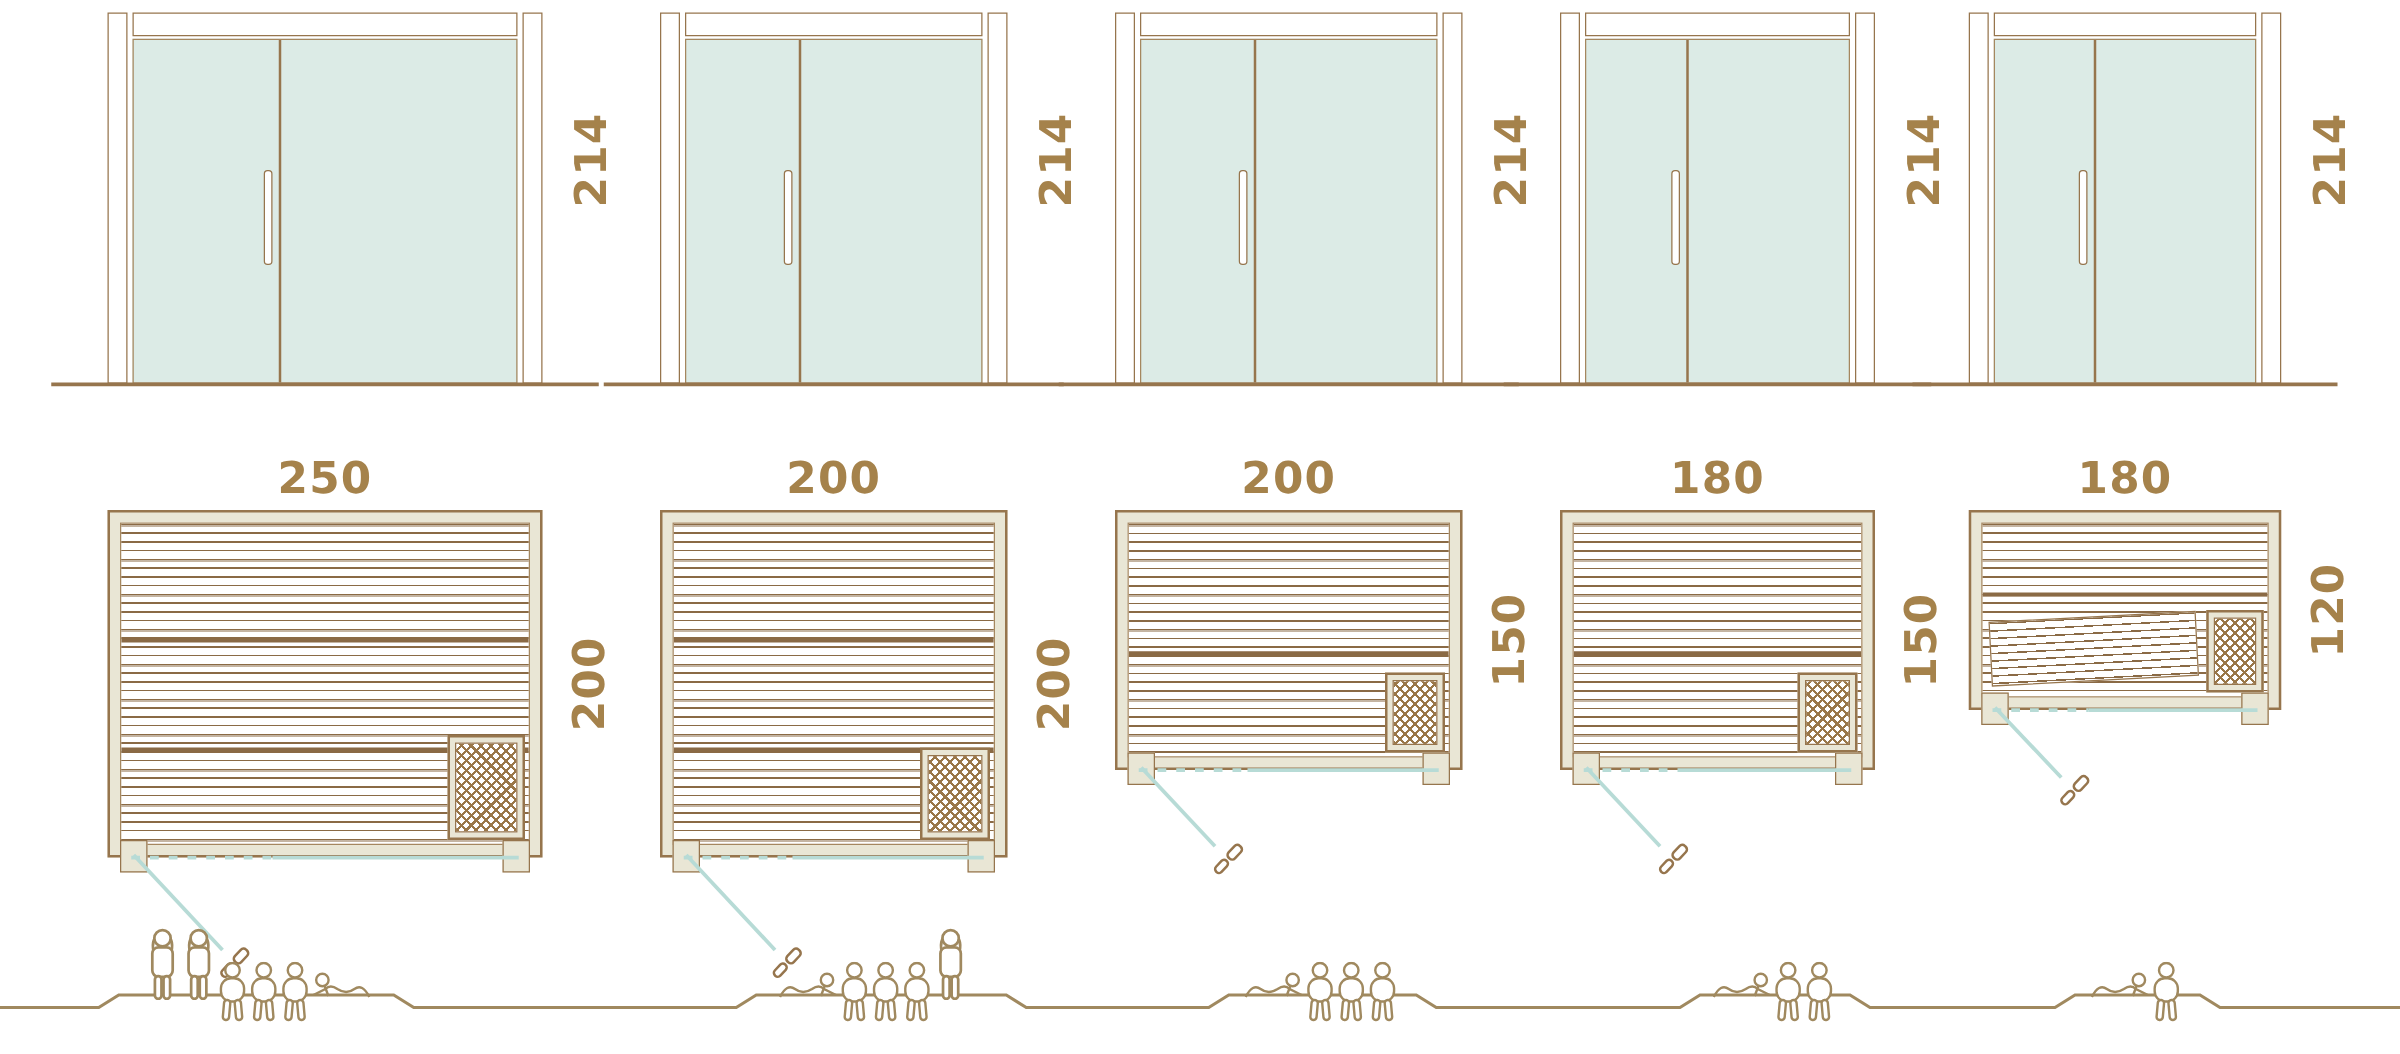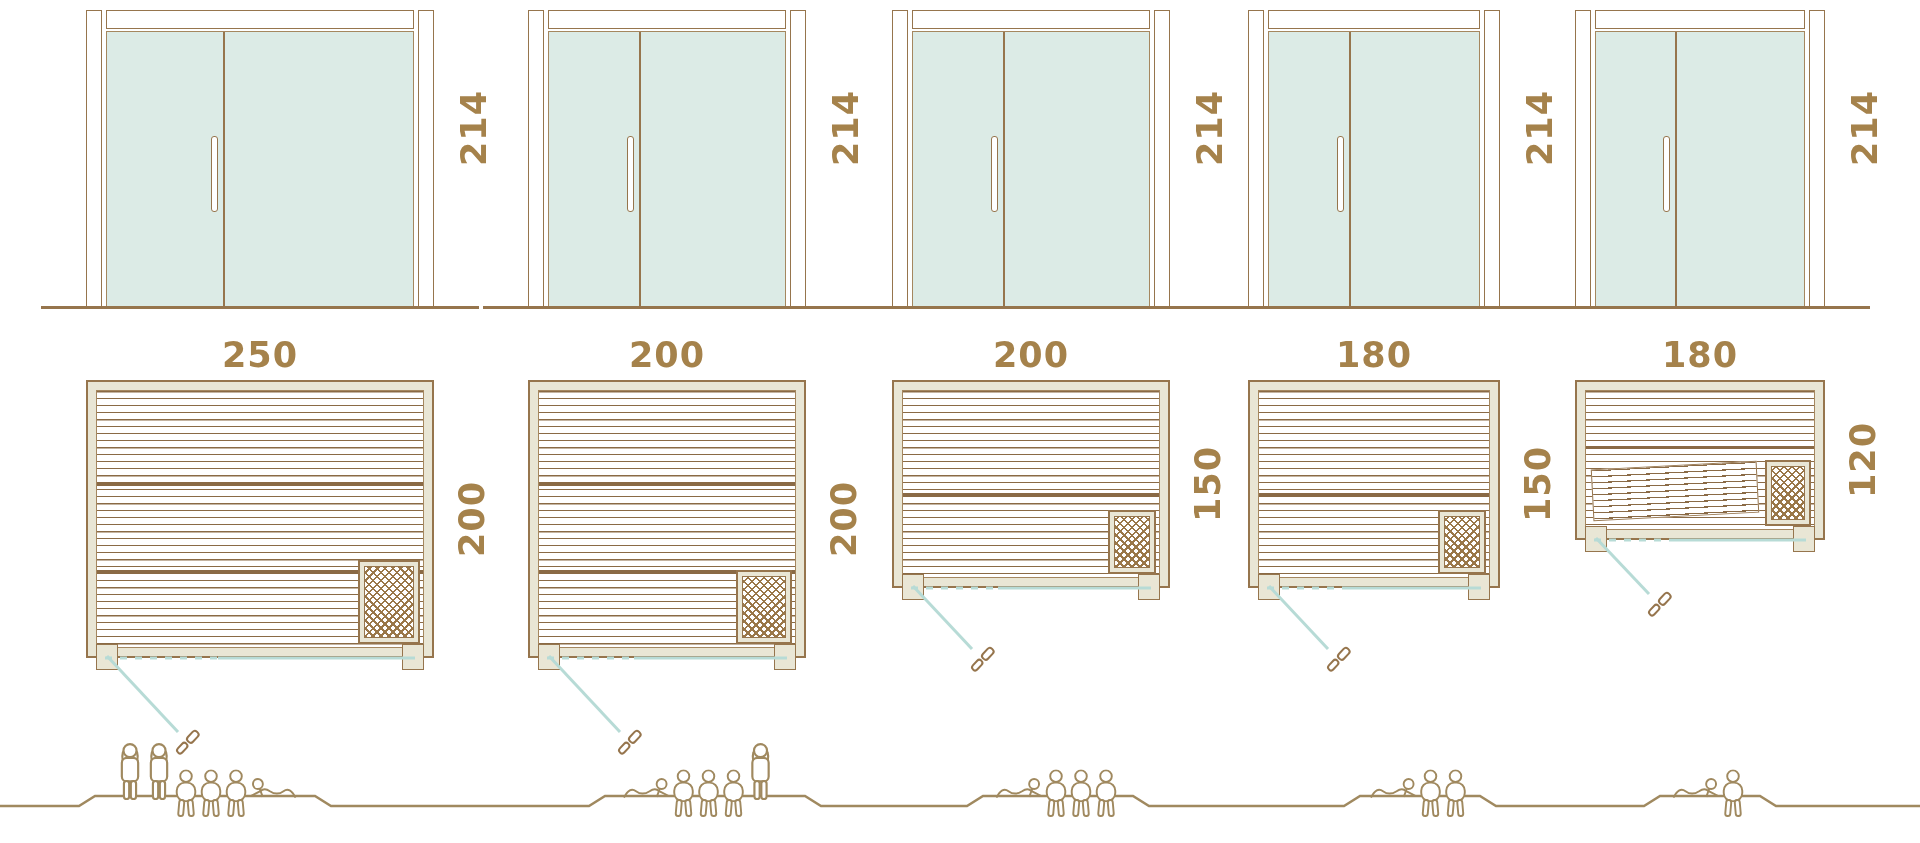--- a/index.html
+++ b/index.html
@@ -36,21 +36,21 @@
   .door-handle{position:absolute;left:calc(38% - 12px);top:38%;width:7px;height:76px;background:#fff;border:1.6px solid var(--line);border-radius:3px}
   .door-ground{position:absolute;top:306px;left:-45px;right:-45px;height:2.5px;background:var(--line)}
 
   
   .dim{color:var(--text);font-weight:bold;font-size:35px;letter-spacing:1px;text-align:center;line-height:40px}
   .dim-height{position:absolute;top:98px;right:-82px;width:84px;height:40px;transform:rotate(-90deg)}
   .dim-width{position:absolute;top:-47px;left:0;right:0}
   .dim-depth{position:absolute;top:calc(50% - 20px);right:-82px;width:84px;height:40px;transform:rotate(-90deg)}
 
   
-  .plan{position:absolute;top:380px;left:0;right:0;border:2px solid var(--line);background:var(--beige);padding:8px}
+  .plan{position:absolute;top:408px;left:0;right:0;border:2px solid var(--line);background:var(--beige);padding:8px}
   .c1 .plan,.c2 .plan{height:278px}
   .c3 .plan,.c4 .plan{height:208px}
   .c5 .plan{height:160px}
   .plan-inner{position:relative;width:100%;height:100%;border:1px solid var(--line-soft);background:#fff;overflow:hidden;
     background-image:
       repeating-linear-gradient(to bottom,var(--plank) 0 1.2px,rgba(0,0,0,0) 1.2px 7px),
       repeating-linear-gradient(to bottom,rgba(138,106,69,.5) 0 2.4px,rgba(0,0,0,0) 2.4px 28px);}
   .bline{position:absolute;left:0;right:0;height:3px;background:var(--plank)}
   .c1 .bl-a,.c2 .bl-a{top:36%} .c1 .bl-b,.c2 .bl-b{top:70%}
   .c3 .bl-a,.c4 .bl-a{top:55%}

